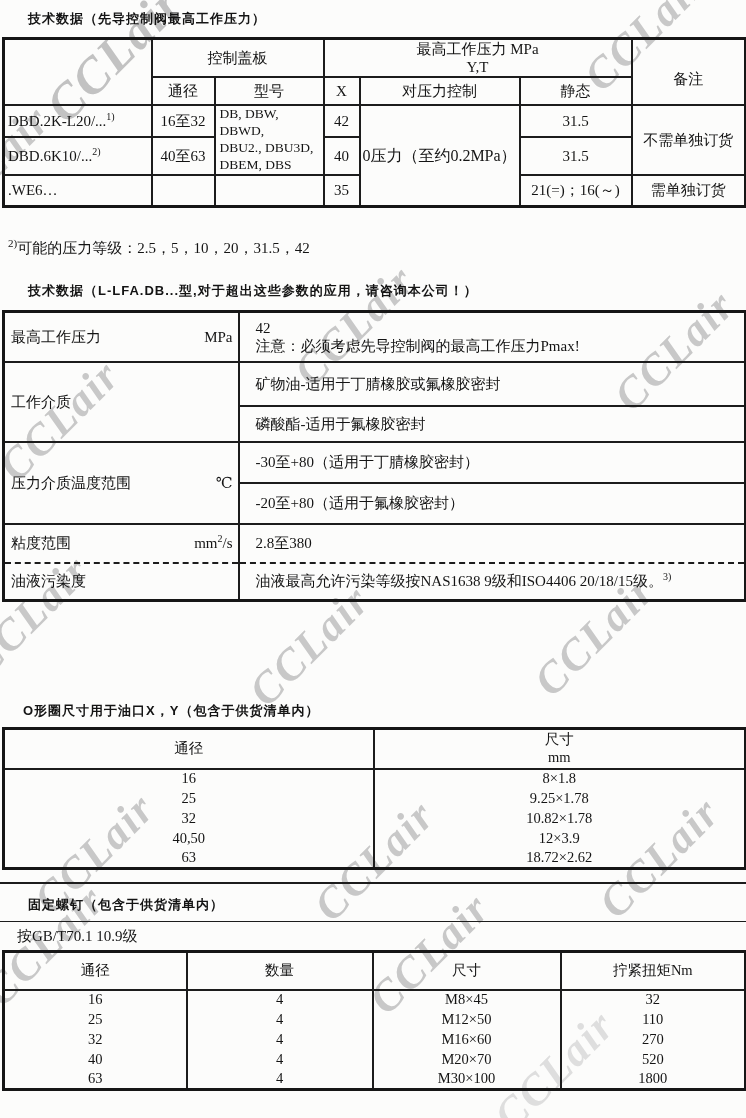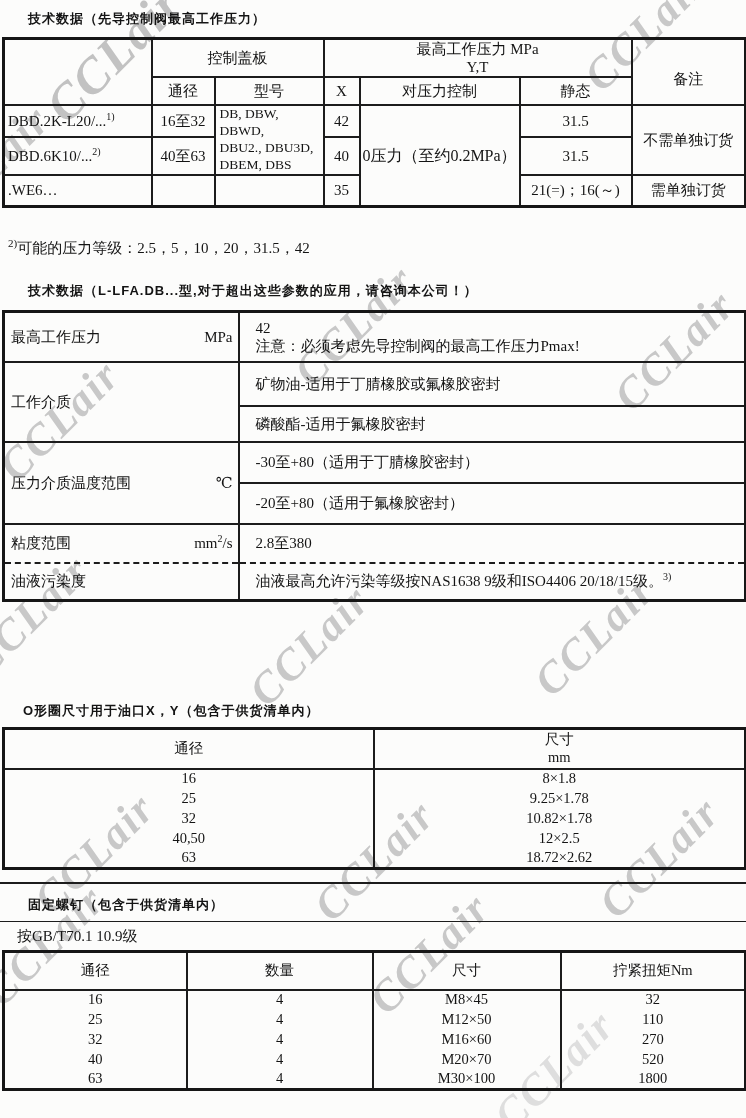--- a/index.html
+++ b/index.html
@@ -211,21 +211,21 @@
       <tr style="height:20px">
         <td class="c" style="border-top:none;border-bottom:none">25</td>
         <td class="c" style="border-top:none;border-bottom:none">9.25×1.78</td>
       </tr>
       <tr style="height:20px">
         <td class="c" style="border-top:none;border-bottom:none">32</td>
         <td class="c" style="border-top:none;border-bottom:none">10.82×1.78</td>
       </tr>
       <tr style="height:20px">
         <td class="c" style="border-top:none;border-bottom:none">40,50</td>
-        <td class="c" style="border-top:none;border-bottom:none">12×2.5</td>
+        <td class="c" style="border-top:none;border-bottom:none">12×3.9</td>
       </tr>
       <tr style="height:20px">
         <td class="c" style="border-top:none">63</td>
         <td class="c" style="border-top:none">18.72×2.62</td>
       </tr>
     </tbody>
       </table>
 
     <div class="hline" style="top:882px;height:2px"></div>
     <div class="abs sec-title" style="left:28px;top:893px">固定螺钉（包含于供货清单内）</div>

